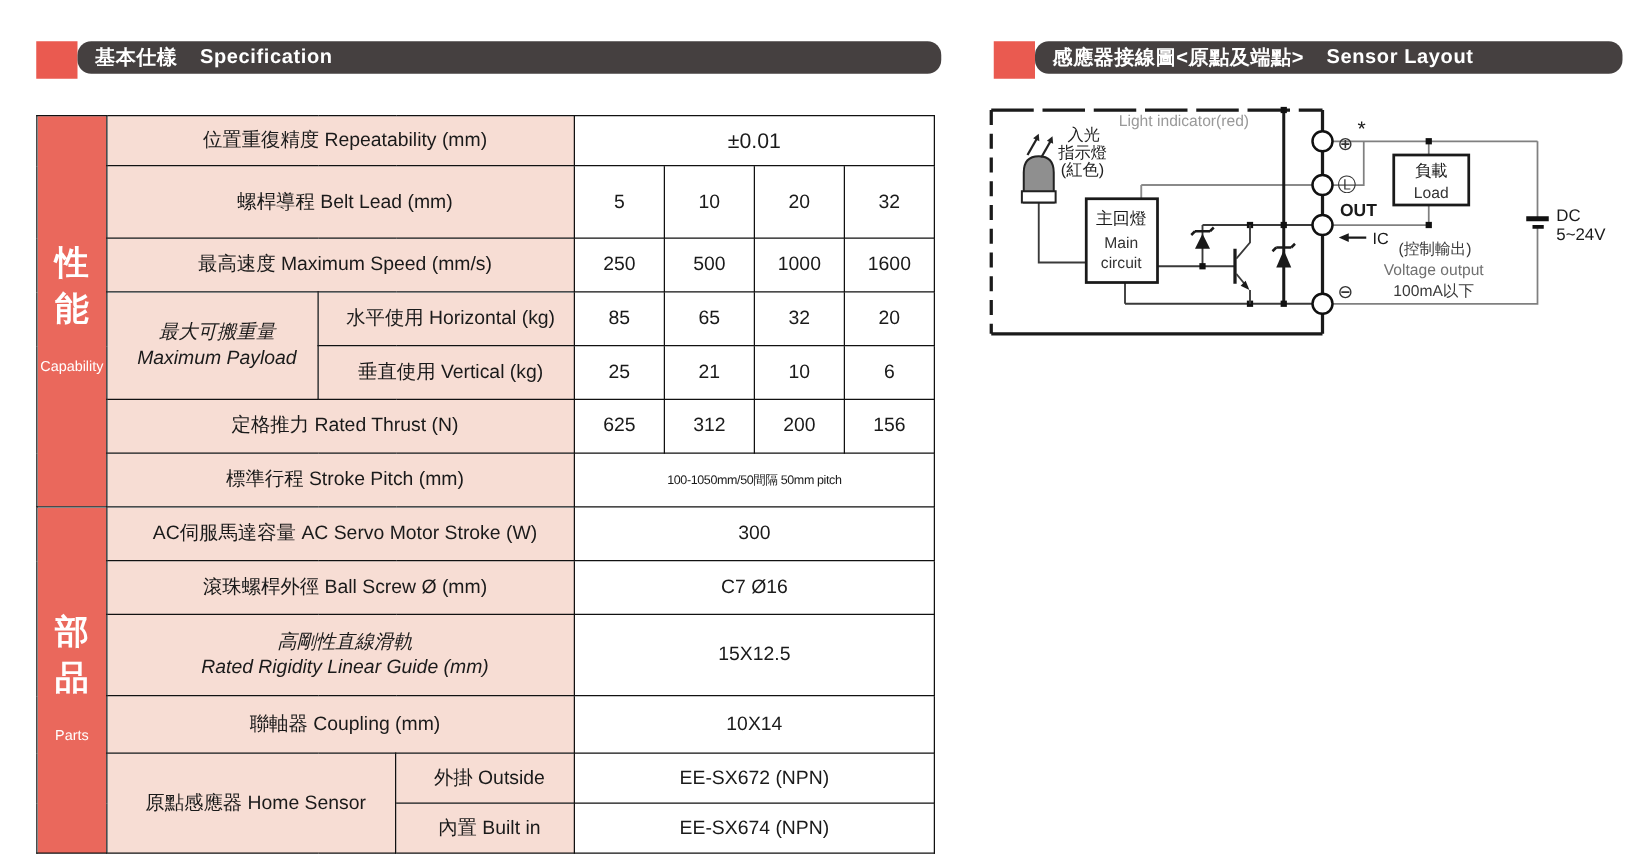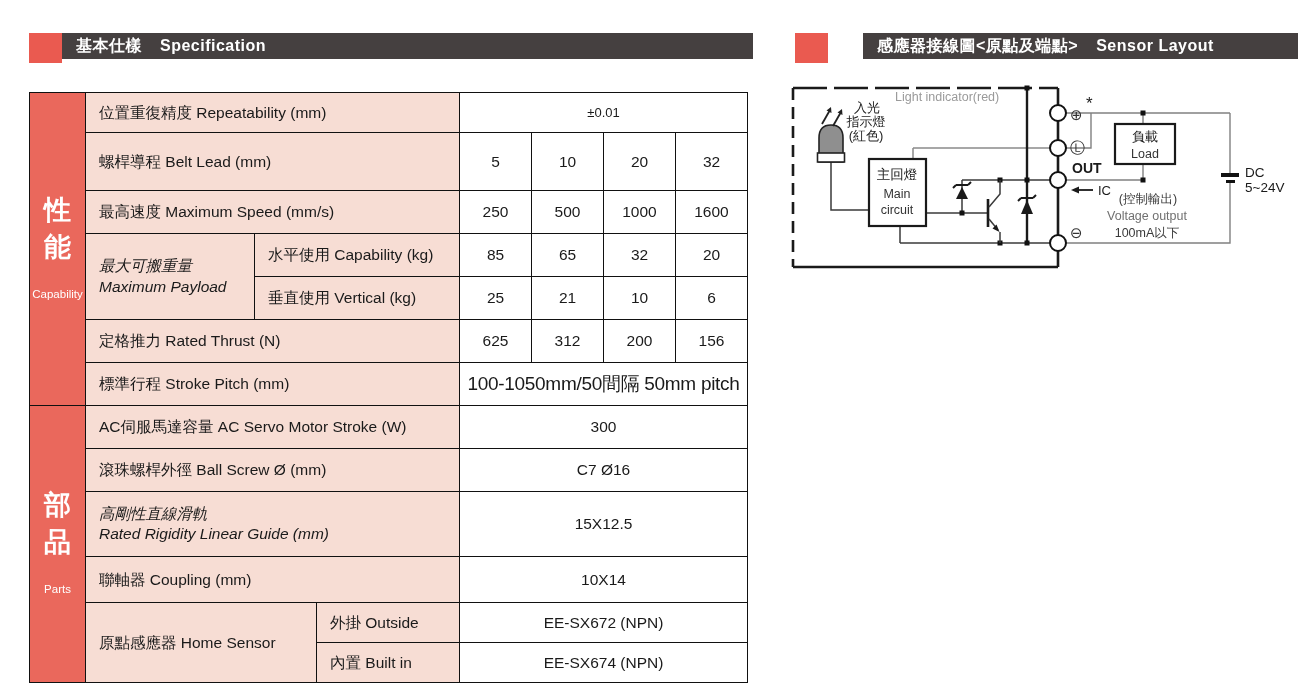--- a/index.html
+++ b/index.html
@@ -3,53 +3,53 @@
 <meta charset="utf-8">
 <style>
   html,body{margin:0;padding:0;background:#ffffff;}
   body{font-family:"Liberation Sans","DejaVu Sans",sans-serif;color:#1a1a1a;}
   .canvas{position:relative;width:1305px;height:687px;background:#fff;overflow:hidden;}
 
   
   .title-bar{position:absolute;height:26px;display:flex;align-items:stretch;}
   .title-accent{width:33px;height:30px;background:#ea5a50;flex:none;}
   .title-dark{background:#454040;height:26px;display:flex;align-items:center;color:#fff;
-              font-weight:bold;font-size:16px;letter-spacing:0.5px;padding-left:14px;flex:1;}
+              font-weight:bold;font-size:16px;letter-spacing:0.5px;padding-left:14px;flex:1;border-radius:11px;}
   .title-dark .zh{margin-right:18px;}
 
   
   table.spec{position:absolute;left:29px;top:92px;border-collapse:collapse;table-layout:fixed;}
-  table.spec td{border:1.6px solid #111;font-size:15.5px;overflow:hidden;}
+  table.spec td{border:1.6px solid #111;font-size:15.5px;overflow:hidden;text-align:center;}
   td.sec{background:#ea685c;text-align:center;vertical-align:middle;padding:0;}
   .sec-inner{display:flex;flex-direction:column;align-items:center;justify-content:center;gap:10px;color:#fff;}
   .sec-char{font-size:27px;font-weight:bold;line-height:1;}
   .sec-en{font-size:11.5px;line-height:1;margin-top:18px;}
   td.lbl{background:#f7ddd4;text-align:left;padding:2px 6px 2px 13px;line-height:1.25;}
   td.val{background:#fff;text-align:center;font-size:16px;padding:0 2px;}
-  td.val.small{font-size:19px;letter-spacing:-0.3px;}
+  td.val.small{font-size:10px;letter-spacing:-0.3px;}
   .lbl2{display:block;line-height:1.3;font-style:italic;}
 
   
   .diagram{position:absolute;left:785px;top:80px;width:520px;height:210px;}
   svg text{font-family:"Liberation Sans","DejaVu Sans",sans-serif;}
 </style>
 </head>
 <body>
 
 <div class="canvas">
 
   <div class="title-bar" style="left:29px;top:33px;width:724px;">
     <div class="title-accent"></div>
     <div class="title-dark">
       <span class="zh">基本仕樣</span>
       <span class="en">Specification</span>
     </div>
   </div>
 
-  <div class="title-bar" style="left:795px;top:33px;width:503px;gap:35px;">
+  <div class="title-bar" style="left:795px;top:33px;width:503px;">
     <div class="title-accent"></div>
     <div class="title-dark">
       <span class="zh">感應器接線圖&lt;原點及端點&gt;</span>
       <span class="en">Sensor Layout</span>
     </div>
   </div>
 
   <table class="spec">
     <colgroup>
       <col style="width:56px">
@@ -64,42 +64,42 @@
     <tbody>
         <tr style="height:40px">
       <td class="sec" rowspan="7">
         <div class="sec-inner">
           <span class="sec-char">性</span>
           <span class="sec-char">能</span>
           <span class="sec-en">Capability</span>
         </div>
       </td>
       <td class="lbl" colspan="3">位置重復精度  Repeatability (mm)</td>
-      <td class="val" colspan="4" style="font-size:13px">±0.01</td>
+      <td class="val" colspan="4" style="font-size:17px">±0.01</td>
     </tr>
     <tr style="height:58px">
       <td class="lbl" colspan="3">螺桿導程  Belt Lead (mm)</td>
       <td class="val">5</td>
       <td class="val">10</td>
       <td class="val">20</td>
       <td class="val">32</td>
     </tr>
     <tr style="height:43px">
       <td class="lbl" colspan="3">最高速度  Maximum Speed (mm/s)</td>
       <td class="val">250</td>
       <td class="val">500</td>
       <td class="val">1000</td>
       <td class="val">1600</td>
     </tr>
     <tr style="height:43px">
       <td class="lbl" rowspan="2">
         <span class="lbl2">最大可搬重量</span>
         <span class="lbl2">Maximum Payload</span>
       </td>
-      <td class="lbl" colspan="2">水平使用 Capability (kg)</td>
+      <td class="lbl" colspan="2">水平使用 Horizontal (kg)</td>
       <td class="val">85</td>
       <td class="val">65</td>
       <td class="val">32</td>
       <td class="val">20</td>
     </tr>
     <tr style="height:43px">
       <td class="lbl" colspan="2">垂直使用 Vertical (kg)</td>
       <td class="val">25</td>
       <td class="val">21</td>
       <td class="val">10</td>

